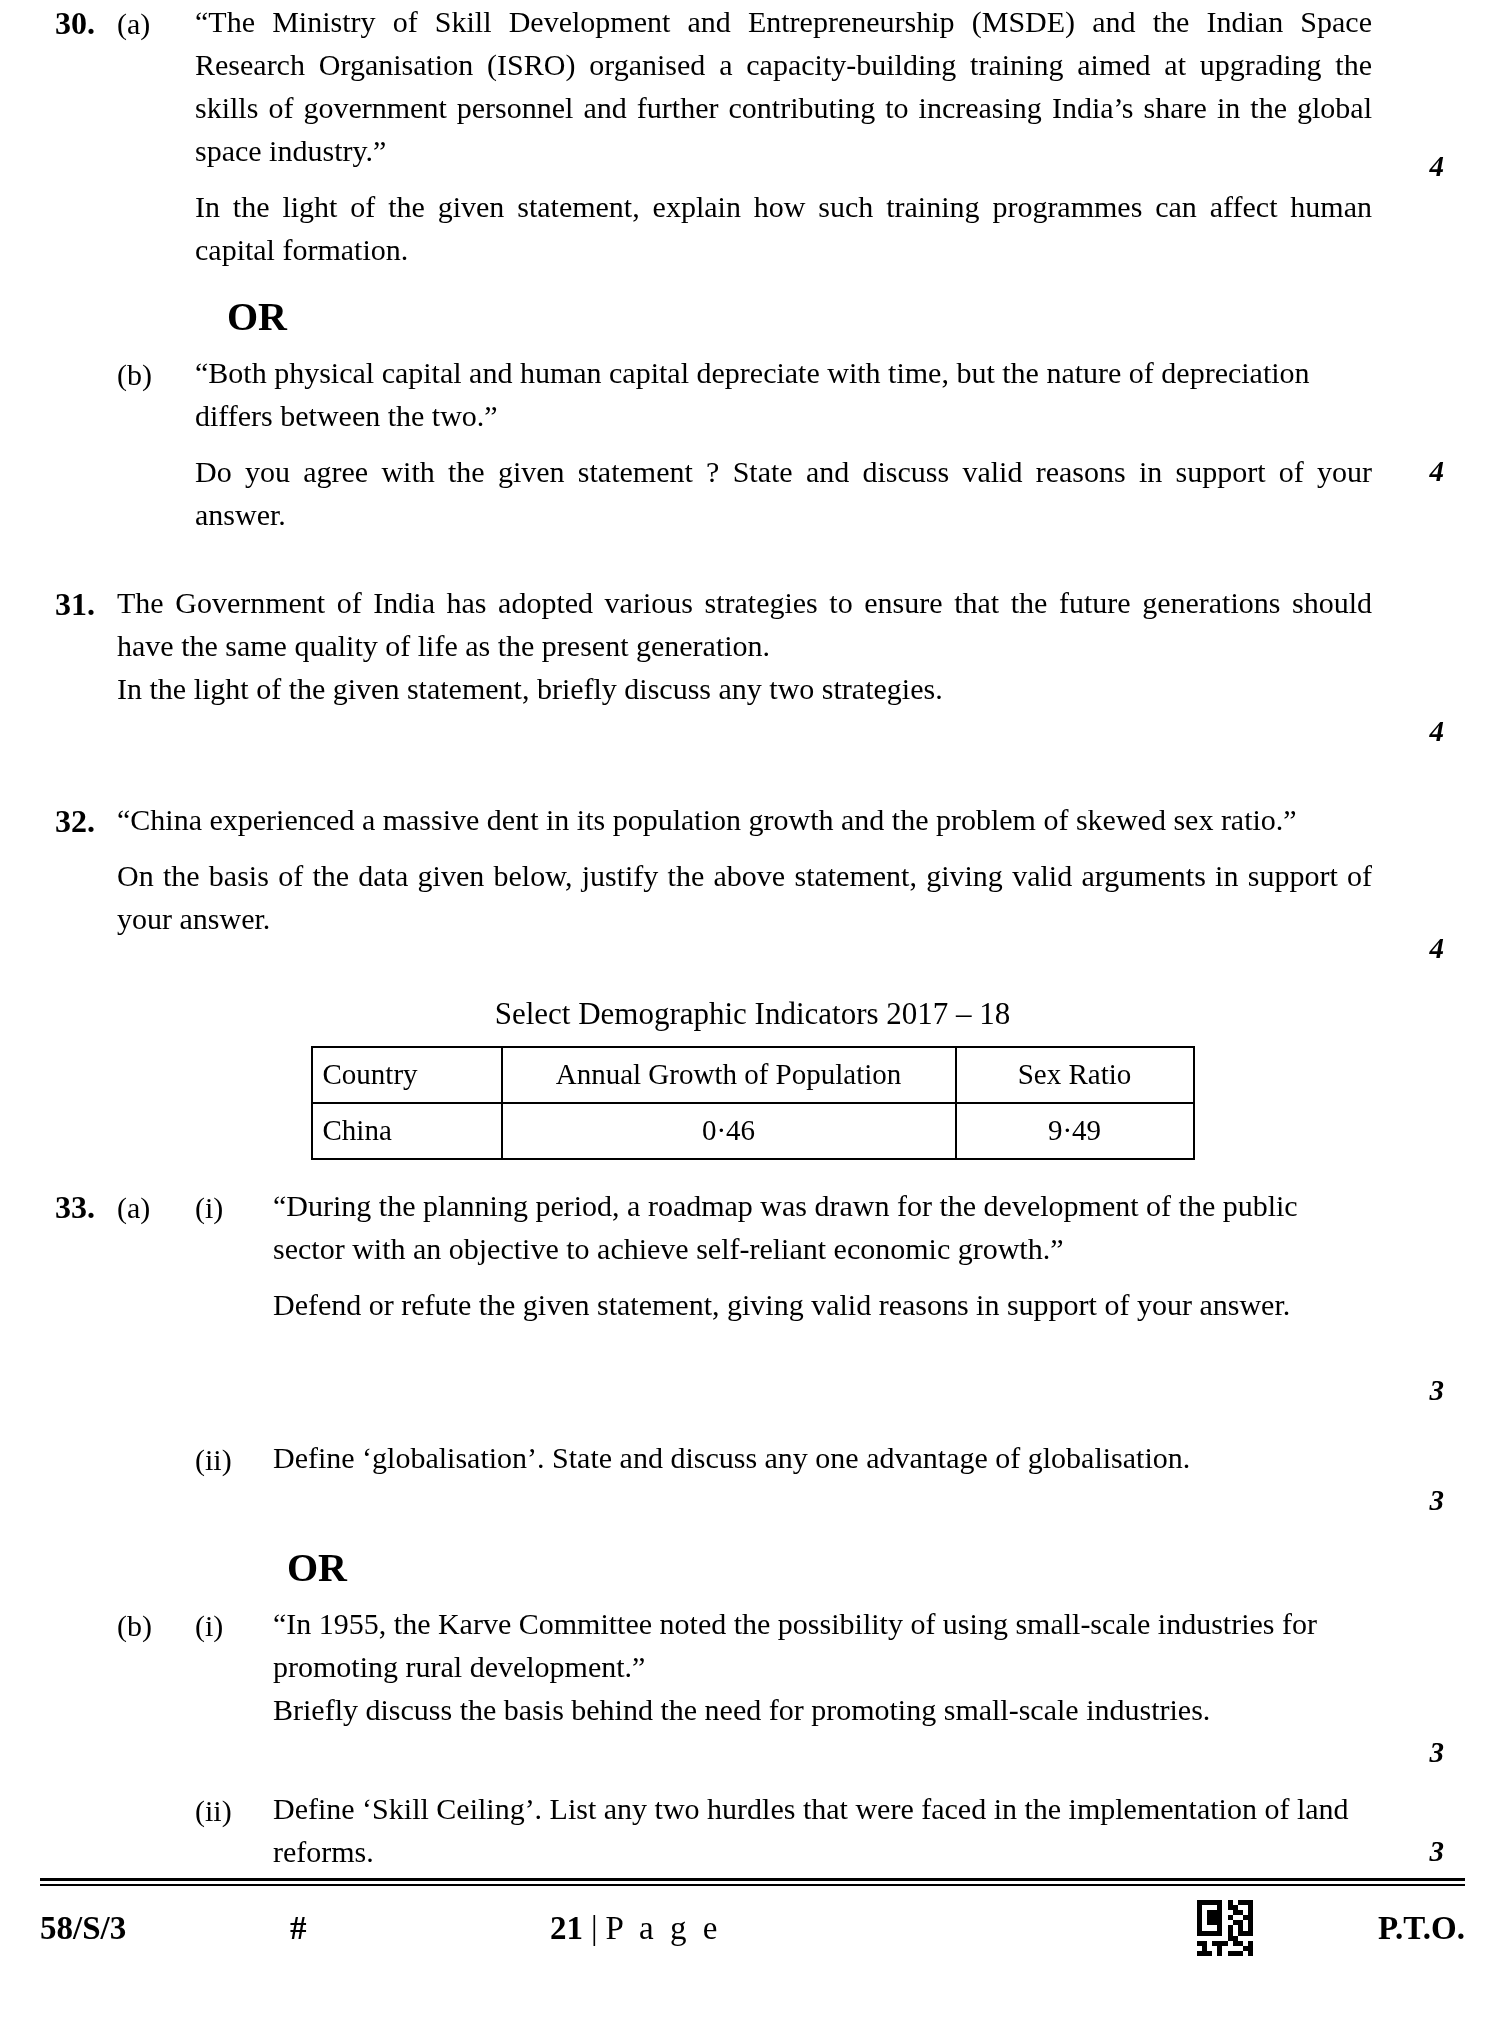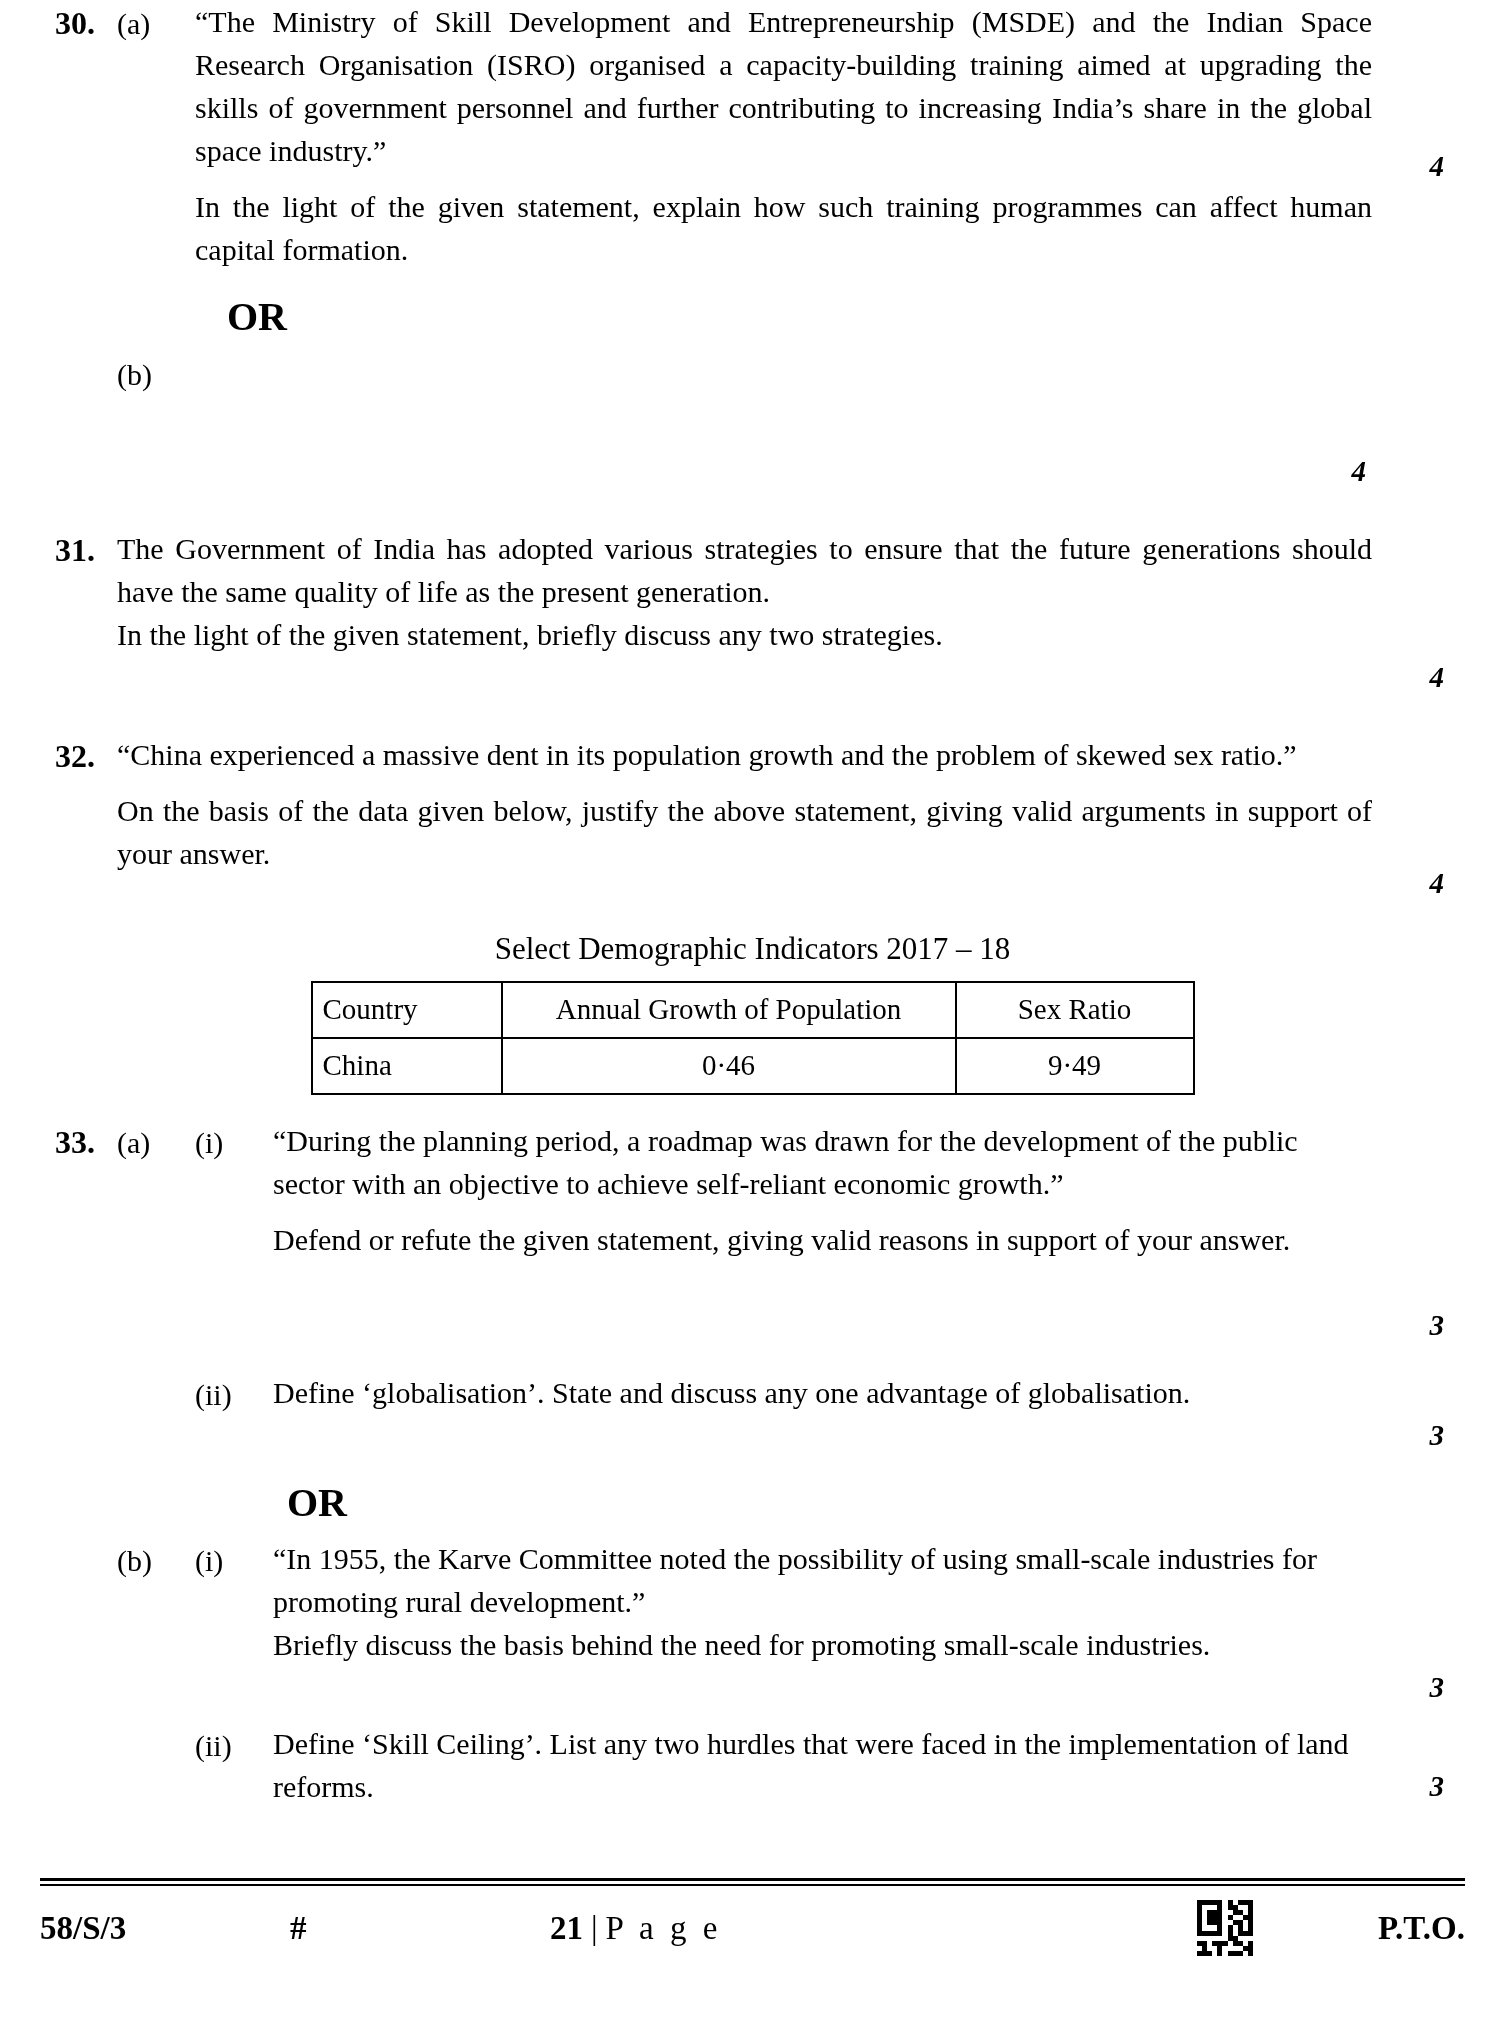--- a/index.html
+++ b/index.html
@@ -24,21 +24,21 @@
     padding: 0 55px;
   }
 
   
   .qblock {
     display: grid;
     grid-template-columns: 62px 78px 78px 1fr 78px;
     align-items: start;
     margin: 0;
   }
-  .qblock.lvl1 { grid-template-columns: 62px 1fr 78px; }
+  .qblock.lvl1 { grid-template-columns: 62px 1fr 78px; margin-top: 11px; }
   .qblock.lvl2 { grid-template-columns: 62px 78px 1fr 78px; }
 
   .qnum {
     font-weight: bold;
     font-size: 32px;
     line-height: 43px;
     padding-top: 2px;
   }
   .qlabel {
     font-size: 30px;
@@ -173,20 +173,25 @@
 
   <div class="gap-md"></div>
 
   <div class="or-line">OR</div>
 
   <div class="gap-sm"></div>
 
   <div class="qblock lvl2">
     <div class="qnum"></div>
     <div class="qlabel">(b)</div>
+    <div class="qbody">
+      <p class="nojust">“Both physical capital and human capital depreciate with time, but the nature of depreciation differs between the two.”</p>
+      <div class="gap-sm"></div>
+      <p class="just">Do you agree with the given statement ? State and discuss valid reasons in support of your answer.</p>
+    </div>
     <div class="marks">
       <div style="height:99px;"></div>
       <div>4</div>
     </div>
   </div>
 
   <div class="gap-lg"></div>
 
   <div class="qblock lvl1">
     <div class="qnum">31.</div>

